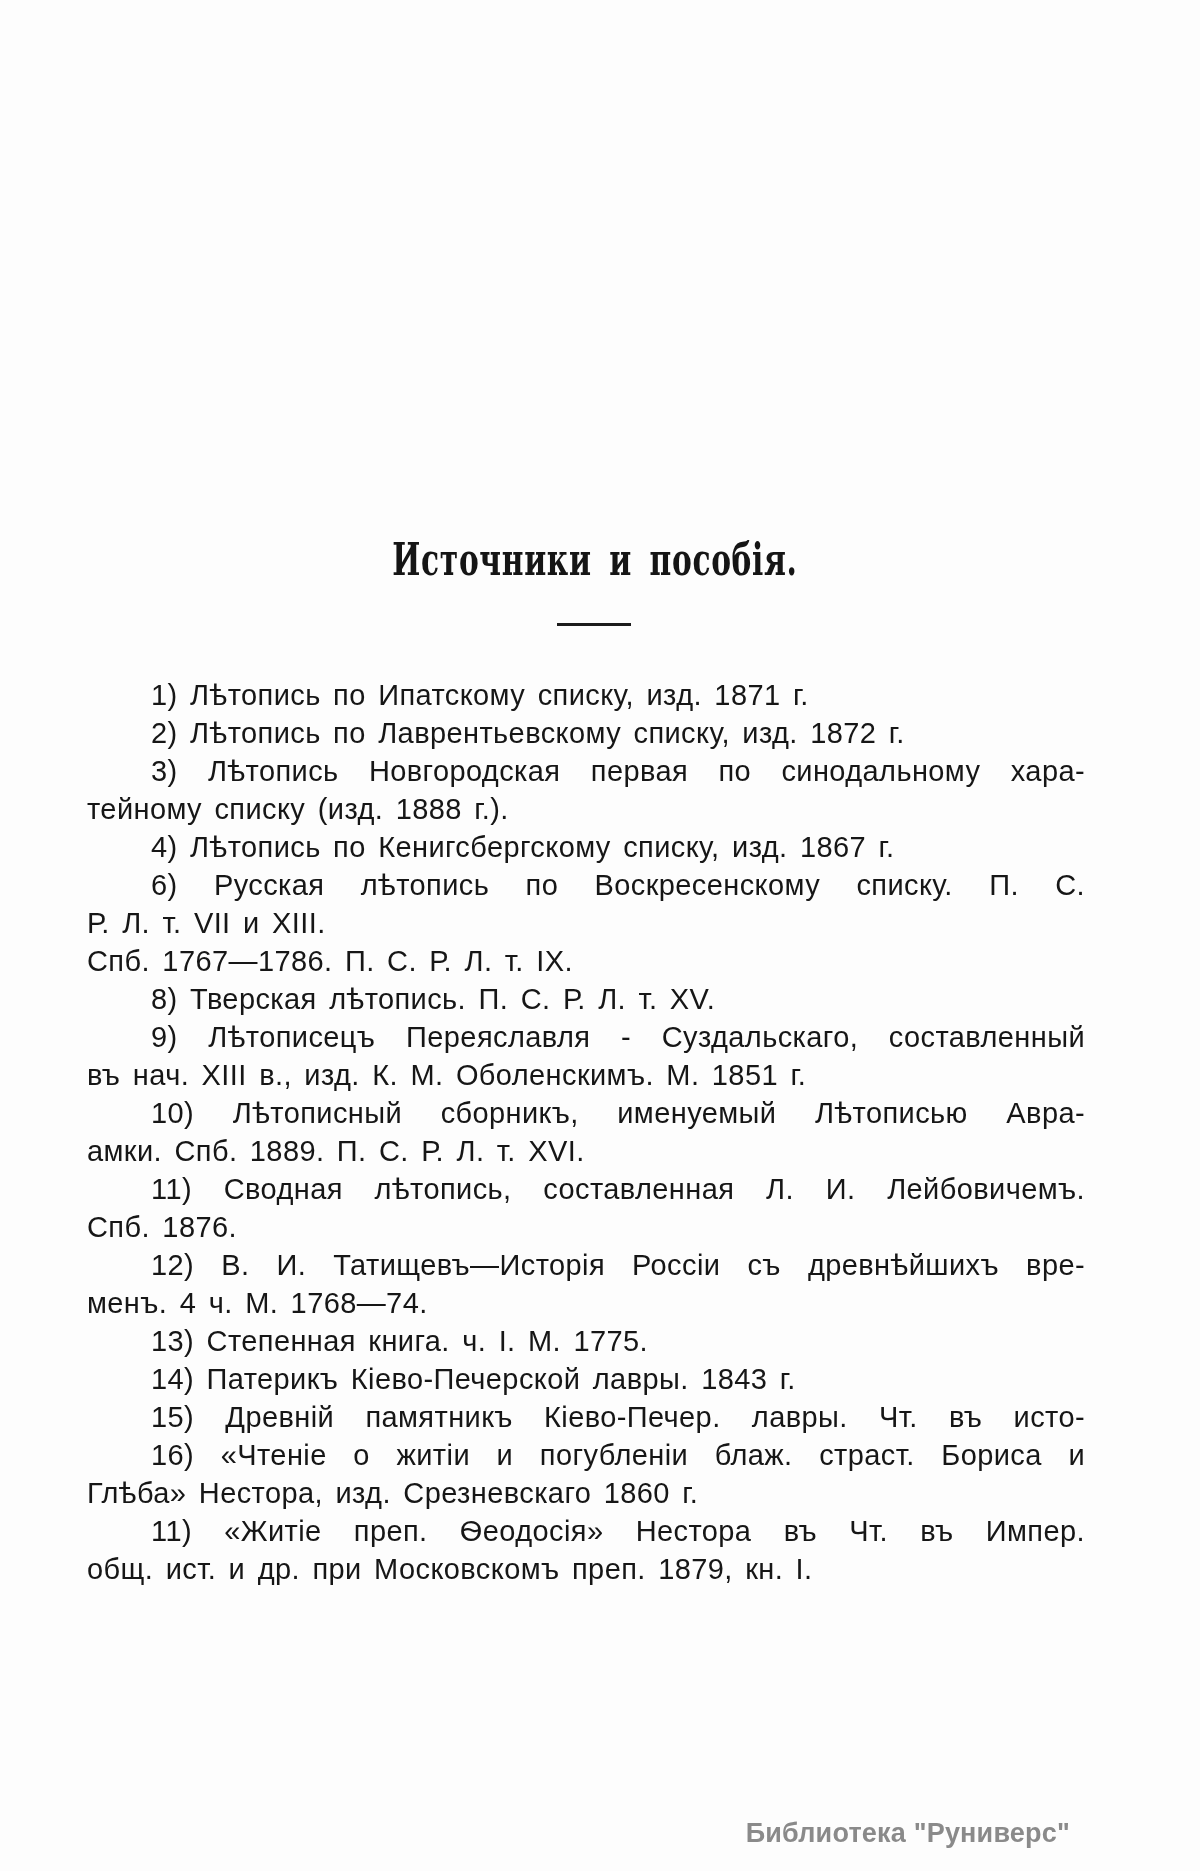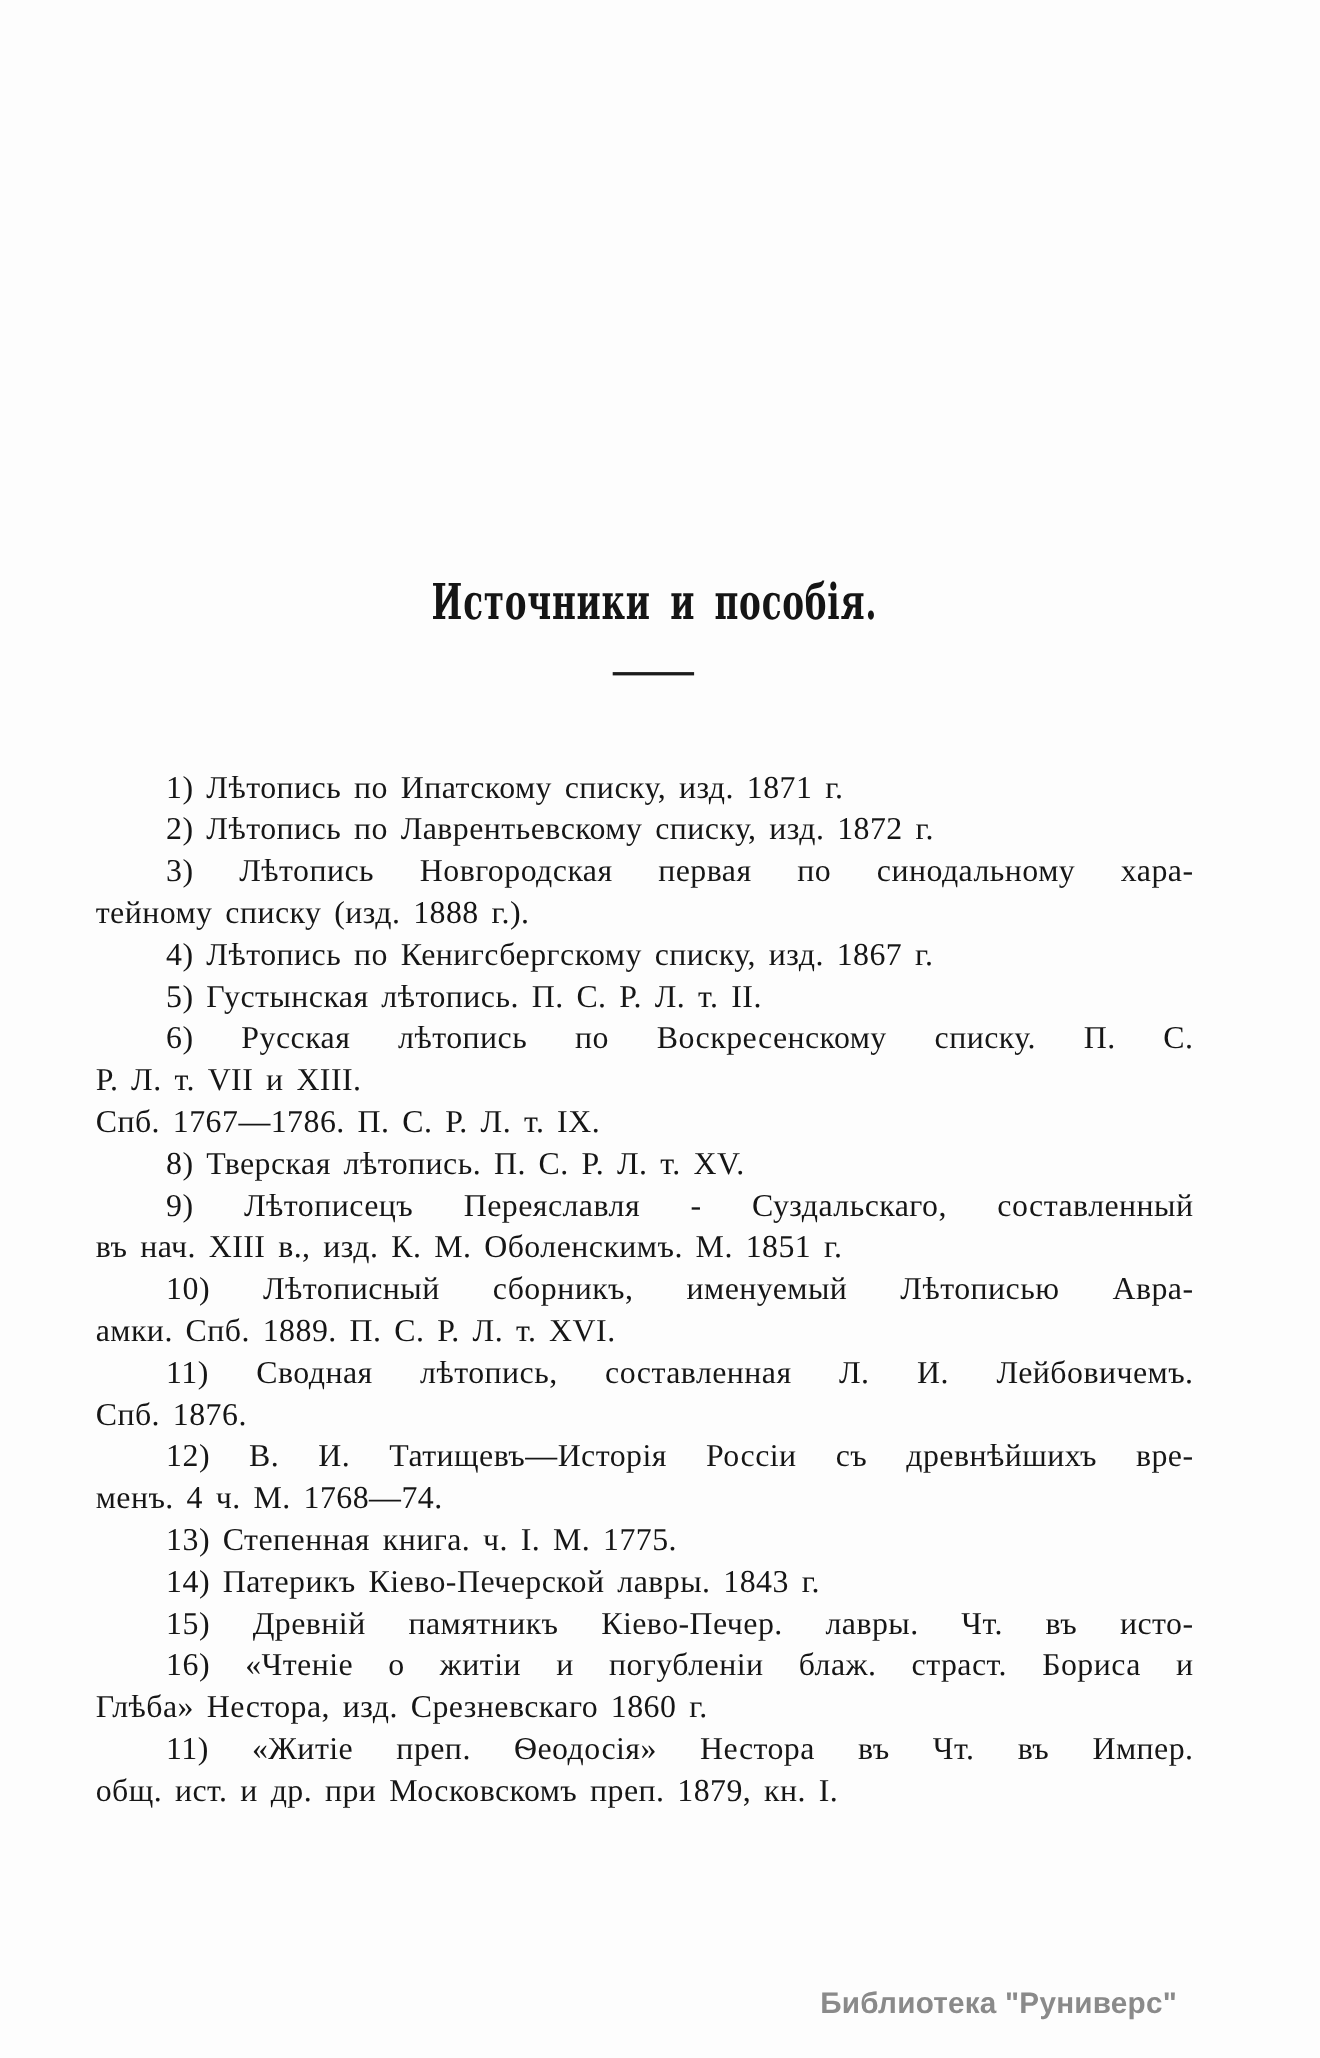--- a/index.html
+++ b/index.html
@@ -11,20 +11,21 @@
     height: 1871px;
     position: relative;
     background: #fdfdfd;
     overflow: hidden;
     font-family: "DejaVu Serif", serif;
   }
   .page {
     position: absolute;
     inset: 0;
     background: #fdfdfd;
+    margin-top: 12px;
   }
   
   .title {
     position: absolute;
     top: 522px;
     left: 0;
     width: 1190px;
     margin: 0;
     text-align: center;
     font-family: "DejaVu Serif", serif;
@@ -42,25 +43,25 @@
     position: absolute;
     top: 611px;
     left: 557px;
     width: 74px;
     height: 3px;
     background: #1c1c1c;
   }
   
   .biblist {
     position: absolute;
-    top: 697px;
+    top: 664px;
     left: 87px;
     width: 998px;
     color: #161616;
-    font-family: Liberation Serif, serif;
+    font-family: Liberation Sans, sans-serif;
     font-size: 29px;
     line-height: 38px;
     letter-spacing: 0.4px;
     word-spacing: 4px;
   }
   .biblist .line {
     min-height: 38px;
     text-align: left;
   }
   .biblist .line.first {
@@ -91,21 +92,20 @@
   <h1 class="title">Источники и пособія.</h1>
 
   <div class="title-rule"></div>
 
   <div class="biblist" id="biblist" style="color: rgb(22, 22, 22);">
       <div class="line first">1) Лѣтопись по Ипатскому списку, изд. 1871 г.</div>
       <div class="line first">2) Лѣтопись по Лаврентьевскому списку, изд. 1872 г.</div>
       <div class="line first justify">3) Лѣтопись Новгородская первая по синодальному хара-</div>
       <div class="line">тейному списку (изд. 1888 г.).</div>
       <div class="line first">4) Лѣтопись по Кенигсбергскому списку, изд. 1867 г.</div>
-      <div class="line first">5) Густынская лѣтопись. П. С. Р. Л. т. II.</div>
       <div class="line first justify">6) Русская лѣтопись по Воскресенскому списку. П. С.</div>
       <div class="line">Р. Л. т. VII и XIII.</div>
       <div class="line">Спб. 1767—1786. П. С. Р. Л. т. IX.</div>
       <div class="line first">8) Тверская лѣтопись. П. С. Р. Л. т. XV.</div>
       <div class="line first justify">9) Лѣтописецъ Переяславля - Суздальскаго, составленный</div>
       <div class="line">въ нач. XIII в., изд. К. М. Оболенскимъ. М. 1851 г.</div>
       <div class="line first justify">10) Лѣтописный сборникъ, именуемый Лѣтописью Авра-</div>
       <div class="line">амки. Спб. 1889. П. С. Р. Л. т. XVI.</div>
       <div class="line first justify">11) Сводная лѣтопись, составленная Л. И. Лейбовичемъ.</div>
       <div class="line">Спб. 1876.</div>

